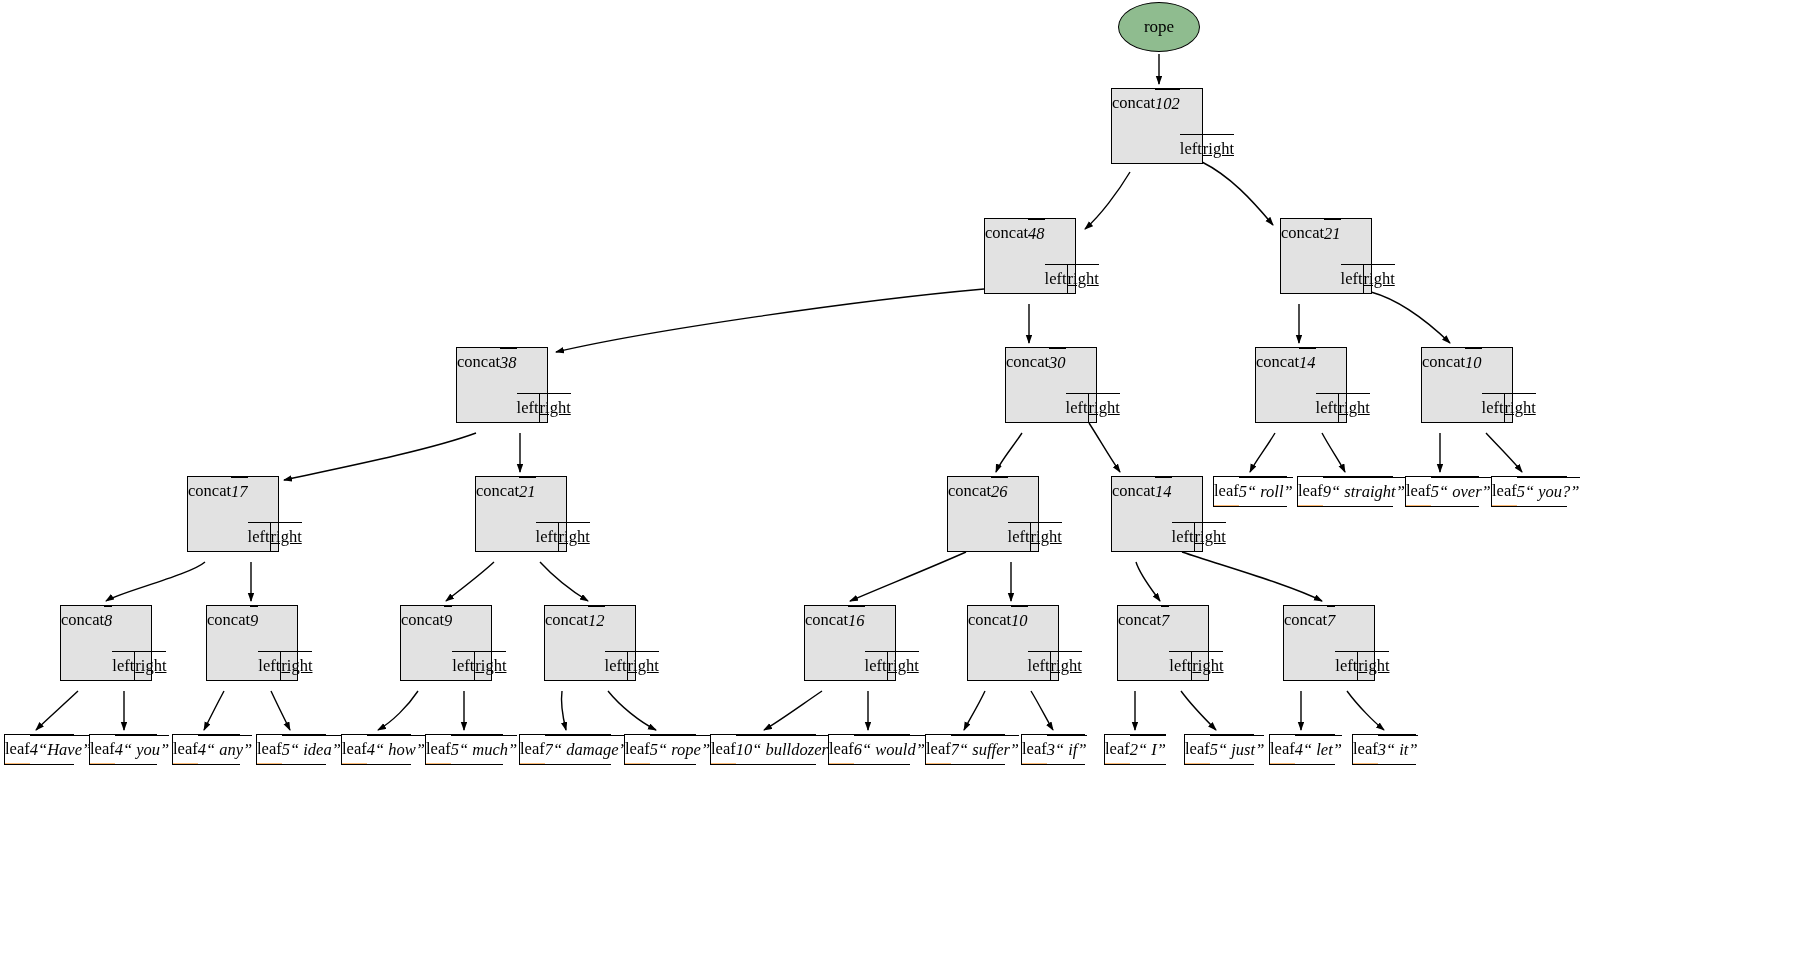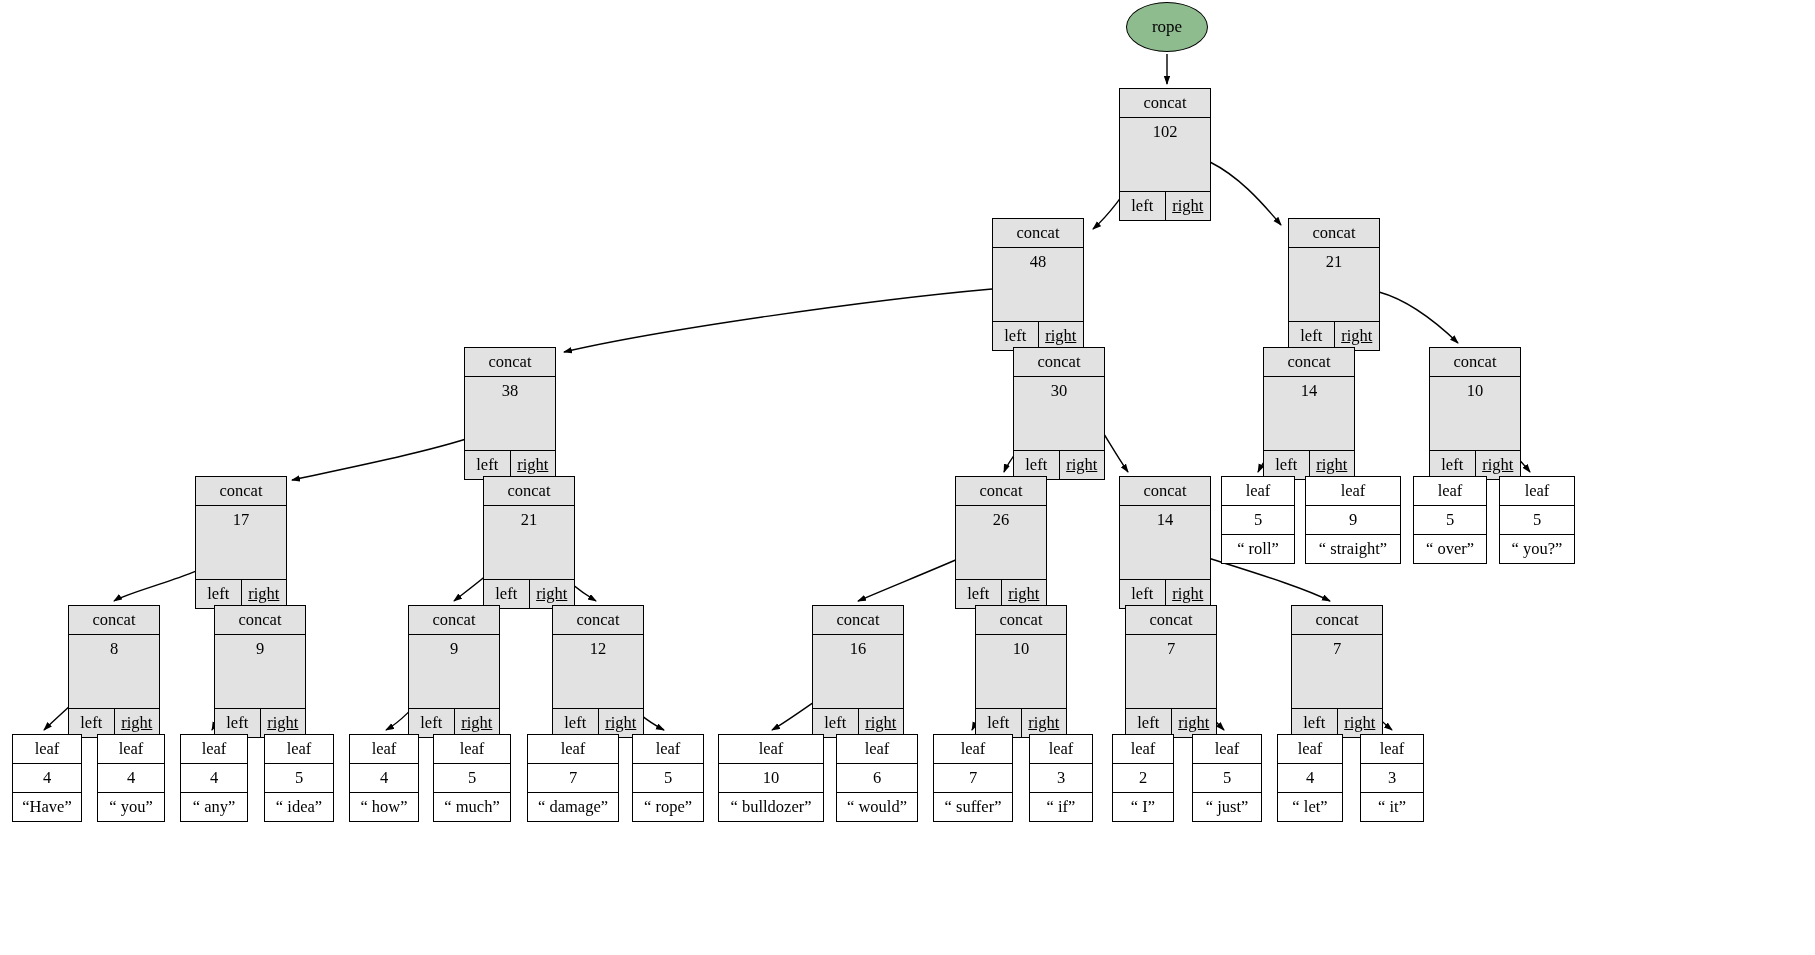--- a/index.html
+++ b/index.html
@@ -3,53 +3,53 @@
 <meta charset="utf-8">
 <style>
   html,body{margin:0;padding:0;}
   body{
     width:1815px;height:955px;
     background:#ffffff;
     font-family:"Liberation Serif", "DejaVu Serif", serif;
     position:relative;
     overflow:hidden;
   }
-  #canvas{position:absolute;left:8px;top:0;width:1602px;height:955px;}
+  #canvas{position:absolute;left:0;top:0;width:1602px;height:955px;}
   svg.edges{position:absolute;left:0;top:0;width:1815px;height:955px;pointer-events:none;}
 
   .node{position:absolute;box-sizing:border-box;}
 
   
   .root-ellipse{
     width:82px;height:50px;border-radius:50%;
     background:#8fbc8f;border:1.3px solid #000;
     display:flex;align-items:center;justify-content:center;
     font-size:17px;color:#000;
   }
 
   
   .rec{
     background:#e2e2e2;border:1.3px solid #000;
-    display:flex;flex-direction:column;
+    display:flex;flex-direction:row;
     font-size:16.5px;color:#000;
   }
   .rec .row{
     display:flex;align-items:center;justify-content:center;
     height:28px;line-height:28px;white-space:nowrap;
   }
-  .rec .row.sep{border-top:1.3px solid #000;}
+  .rec .row.sep{border-top:1.3px solid #000;font-style:italic;}
   .rec .ports{display:flex;border-top:1.3px solid #000;height:28px;margin-top:45px;}
   .rec .ports .port{
     flex:1 1 50%;display:flex;align-items:center;justify-content:center;
     height:28px;line-height:28px;font-size:16.5px;white-space:nowrap;
   }
   .rec .ports .port.right{border-left:1.3px solid #000;text-decoration:underline;}
 
   
-  .rec.leaf{background:#7f1d1d;}
+  .rec.leaf{background:#fdba74;}
   .rec.leaf .row{background:#ffffff;}
 </style>
 </head>
 <body>
 
 <div id="canvas">
   <svg class="edges" viewBox="0 0 1815 955" xmlns="http://www.w3.org/2000/svg">
     <defs>
       <marker id="arrow" markerWidth="10" markerHeight="10" refX="8" refY="3.2" orient="auto" markerUnits="userSpaceOnUse">
         <path d="M0,0 L9,3.2 L0,6.4 z" fill="#000000"></path>

